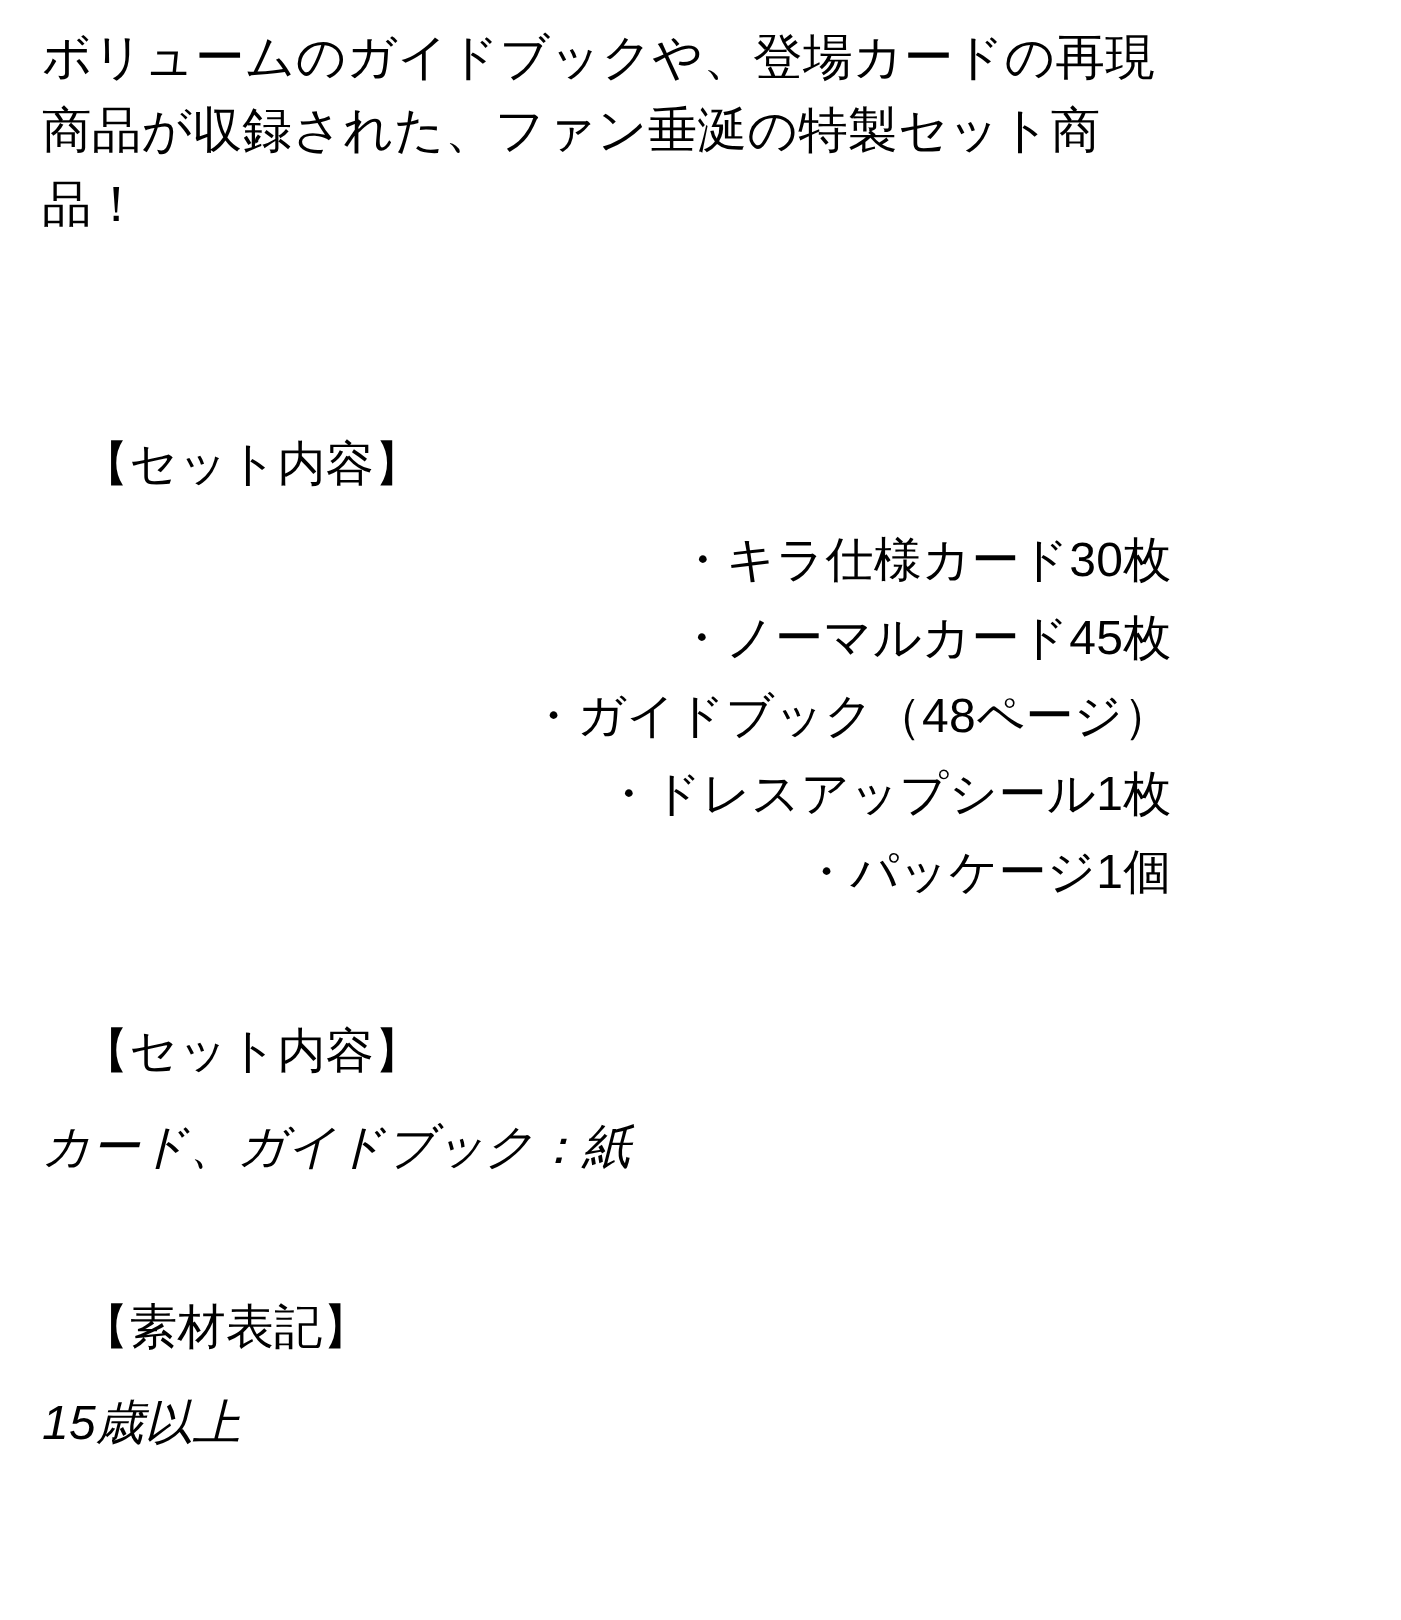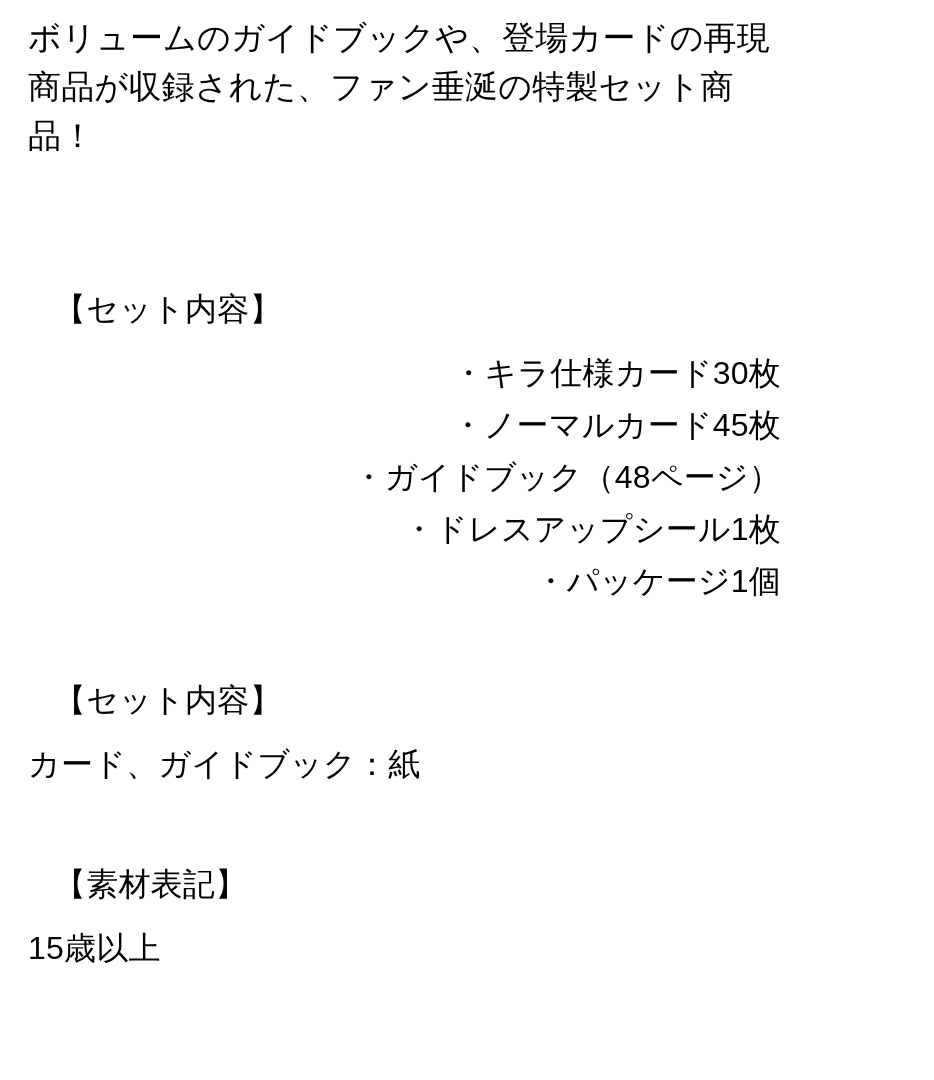--- a/index.html
+++ b/index.html
@@ -37,20 +37,21 @@
     font-size: 32px;
     line-height: 1.62;
     margin: 12px;
     letter-spacing: 0.2px;
   }
   .line {
     font-size: 32px;
     line-height: 1.62;
     margin: 0;
     letter-spacing: 0.2px;
+    font-style: italic;
   }
   .list {
     list-style: none;
     margin: 0;
     padding: 0;
     text-align: right;
   }
   .list li {
     font-size: 32px;
     line-height: 1.62;

